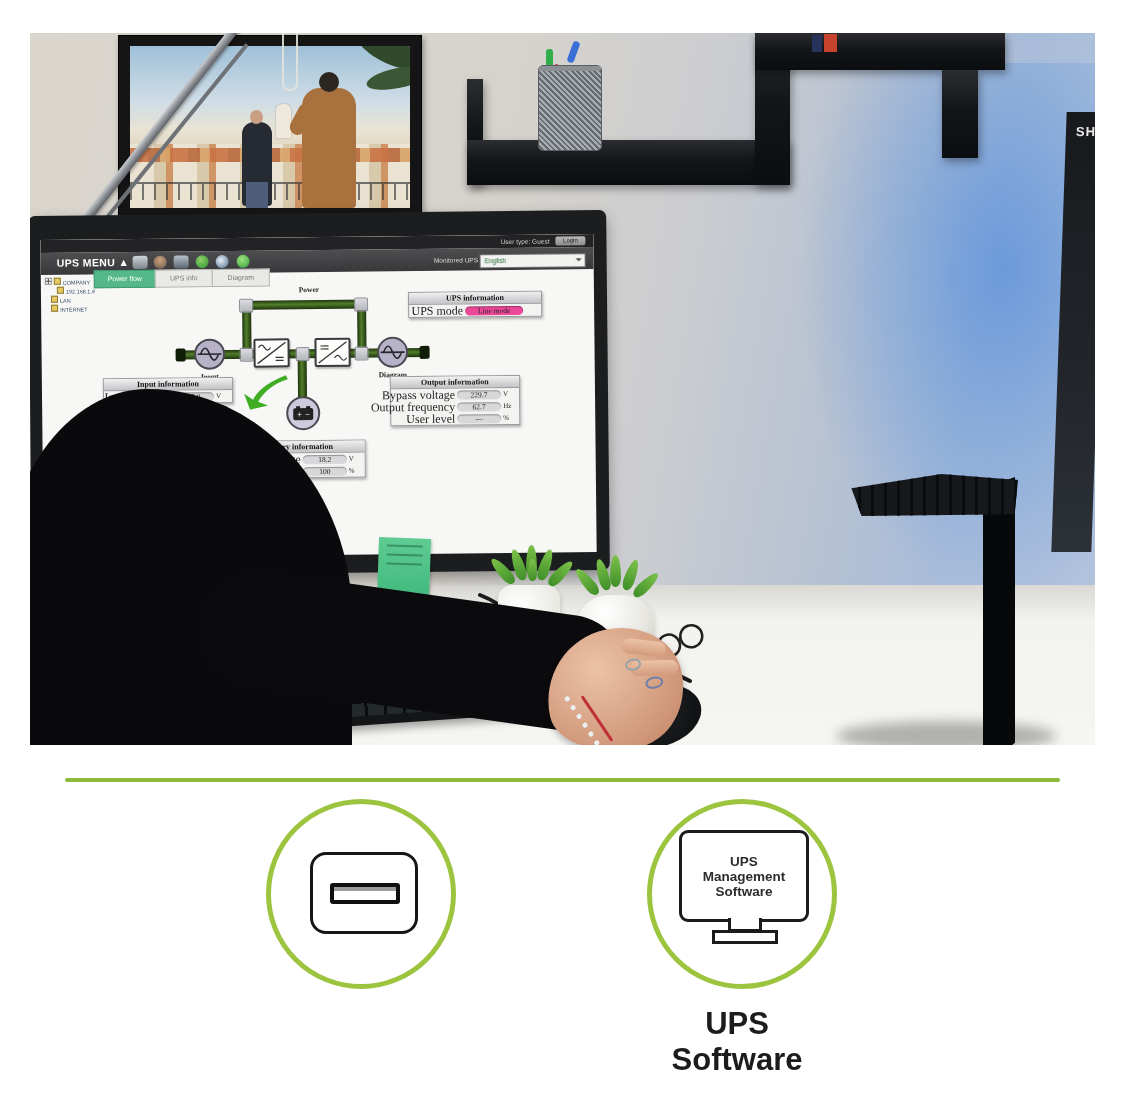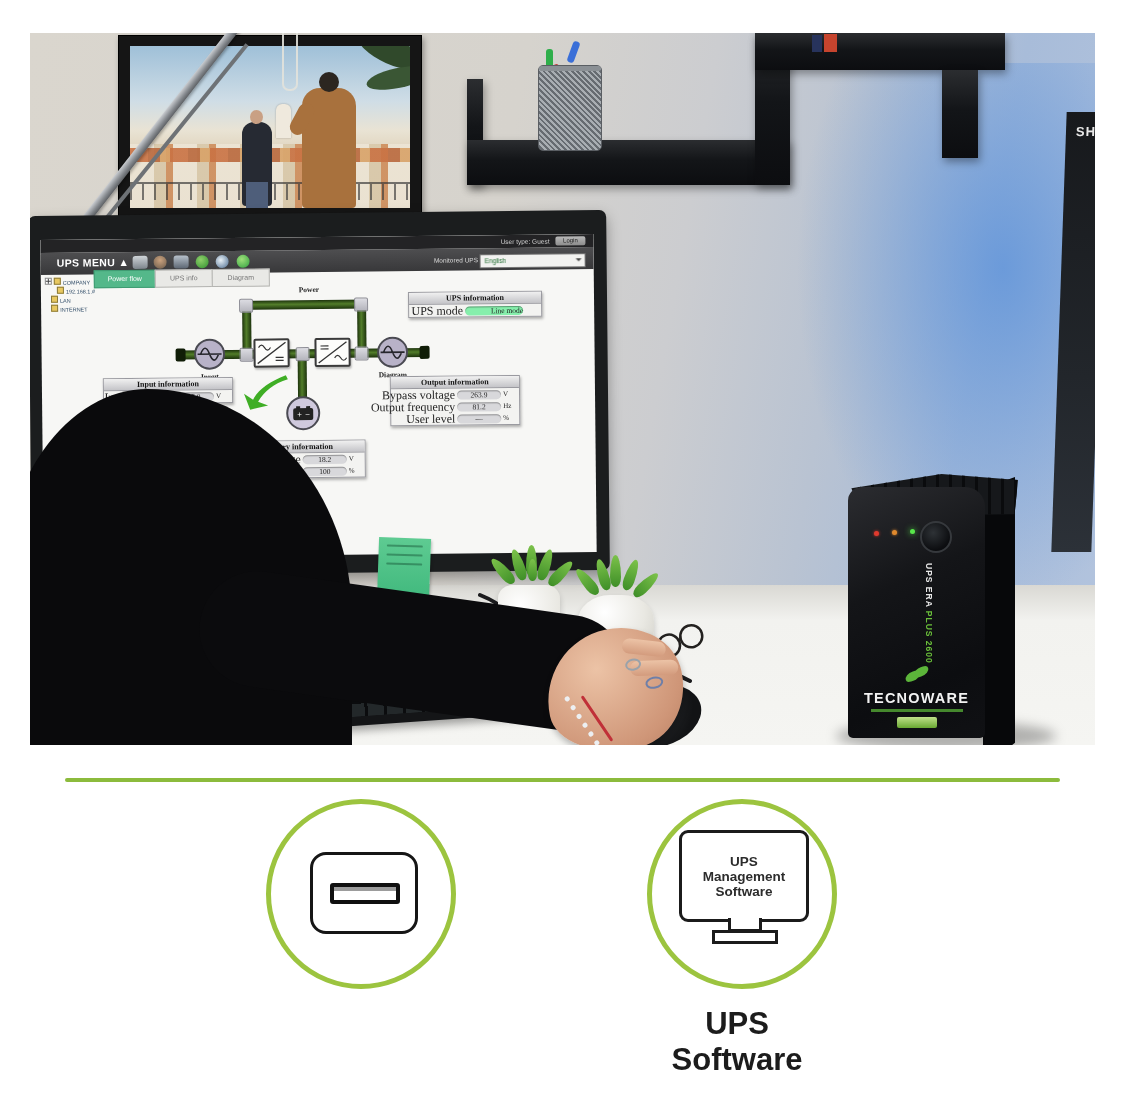--- a/index.html
+++ b/index.html
@@ -83,21 +83,21 @@
   .joint{position:absolute;width:12px;height:12px;background:linear-gradient(#dcdce2,#b4b4bc);border:1px solid #8b8b94;border-radius:2px;}
   .cap{position:absolute;width:10px;height:13px;background:#101d07;border-radius:2px;}
   .lbl{position:absolute;font-family:"Liberation Serif",serif;font-weight:bold;font-size:7.5px;color:#222;text-align:center;}
   .cnode{position:absolute;width:32px;height:32px;}
   .cbox{position:absolute;width:32px;height:25px;background:#fdfdfb;border:2px solid #3a3a3a;border-radius:2px;box-shadow:1px 2px 2px rgba(0,0,0,.25);}
   .ib{position:absolute;background:#f3f3f1;border:1px solid #9a9aa0;box-shadow:1px 2px 3px rgba(0,0,0,.3);font-family:"Liberation Serif",serif;}
   .ib-h{height:11px;background:linear-gradient(#f0f0f0,#c4c4c8);border-bottom:1px solid #9a9aa0;font-size:8px;font-weight:bold;text-align:center;line-height:11px;color:#161616;}
   .ib-row{display:flex;align-items:center;justify-content:flex-end;height:12px;padding-right:3px;}
   .ib-l{font-size:12px;color:#222;margin-right:2px;white-space:nowrap;}
   .ib-f{width:44px;height:9px;background:#d8d8db;border-radius:6px;box-shadow:inset 0 1px 1px rgba(0,0,0,.35);font-size:7.5px;line-height:9px;text-align:center;color:#222;flex:none;}
-  .ib-f.wide{width:58px;background:#86efac;text-align:right;}
+  .ib-f.wide{width:58px;background:#ec4899;}
   .ib-u{width:13px;font-size:7px;color:#222;margin-left:2px;flex:none;}
 
   
   .note-screen{left:348px;top:505px;width:52px;height:64px;background:linear-gradient(#5ecb92,#3fb87c);transform:rotate(2deg);box-shadow:1px 2px 3px rgba(0,0,0,.25);}
   .note-screen i{display:block;height:2px;background:rgba(20,80,50,.45);margin:7px 8px 0 8px;border-radius:2px;}
   .ypad{left:222px;top:597px;width:82px;height:26px;background:linear-gradient(#ece23c,#d8cd2e);transform:rotate(-3deg);box-shadow:0 2px 3px rgba(0,0,0,.25);}
   .disp{left:266px;top:579px;width:46px;height:44px;border-radius:50%;background:radial-gradient(circle at 35% 35%,#e3e6e9,#9aa0a5 55%,#5f6468);box-shadow:0 3px 4px rgba(0,0,0,.3);}
   .disp-base{left:258px;top:614px;width:74px;height:13px;background:#4a2f28;border-radius:3px;}
   .gnote{left:310px;top:585px;width:74px;height:34px;background:linear-gradient(100deg,#2fbd75,#57d395);transform:rotate(-9deg);
          clip-path:polygon(0 38%,58% 0,100% 30%,72% 100%,6% 92%);box-shadow:0 2px 3px rgba(0,0,0,.25);}
@@ -304,26 +304,26 @@
             <span class="ib-l">Input voltage</span>
             <span class="ib-f">227.9</span>
             <span class="ib-u">V</span>
           </div>
         </div>
 
         <div class="ib" style="left:348px;top:140px;width:128px;">
           <div class="ib-h">Output information</div>
           <div class="ib-row">
             <span class="ib-l">Bypass voltage</span>
-            <span class="ib-f">263.9</span>
+            <span class="ib-f">229.7</span>
             <span class="ib-u">V</span>
           </div>
           <div class="ib-row">
             <span class="ib-l">Output frequency</span>
-            <span class="ib-f">81.2</span>
+            <span class="ib-f">62.7</span>
             <span class="ib-u">Hz</span>
           </div>
           <div class="ib-row">
             <span class="ib-l">User level</span>
             <span class="ib-f">—</span>
             <span class="ib-u">%</span>
           </div>
         </div>
 
         <div class="ib" style="left:189px;top:203px;width:132px;">
@@ -372,38 +372,20 @@
       <div class="leaf" style="left:12px;top:7px;transform:rotate(-40deg);"></div>
       <div class="leaf" style="left:22px;top:3px;transform:rotate(-16deg);"></div>
       <div class="leaf" style="left:40px;top:3px;transform:rotate(20deg);"></div>
       <div class="leaf" style="left:49px;top:9px;transform:rotate(46deg);"></div>
     </div>
     <div class="a pot" style="left:548px;top:562px;width:76px;height:62px;border-radius:42%;"></div>
 
     <div class="a ups-shadow"></div>
     <div class="a ups-side"></div>
     <div class="a ups-top"></div>
-    <div class="a ups-front">
-      <span class="led" style="left:26px;top:44px;background:#e03a2e;box-shadow:0 0 3px #e03a2e;"></span>
-      <span class="led" style="left:44px;top:43px;background:#e08a2e;box-shadow:0 0 3px #e08a2e;"></span>
-      <span class="led" style="left:62px;top:42px;background:#58e84a;box-shadow:0 0 6px #58e84a;"></span>
-      <span class="pwrbtn"></span>
-      <div class="ups-model">
-        <span style="color:#e8e8e8;">UPS ERA </span><span style="color:#6abf3a;">PLUS 2600</span>
-      </div>
-      <div class="ups-brandbox">
-        <span class="tw-logo">
-          <i style="left:0;top:7px;transform:rotate(-18deg);"></i>
-          <i style="right:0;top:2px;transform:rotate(162deg);"></i>
-        </span><br>
-        <span class="tw-brand">TECNOWARE</span>
-        <div class="tw-tag"></div>
-        <div class="tw-sticker"></div>
-      </div>
-    </div>
 
     <div class="a kbd">
         <div class="keys"></div>
       </div>
     <div class="a torso"></div>
     <div class="a arm"></div>
     <div class="a glasses">
       <svg width="62" height="30">
           <circle cx="16" cy="16" r="11" fill="none" stroke="#23211f" stroke-width="2.5"></circle>
           <circle cx="40" cy="14" r="11" fill="none" stroke="#23211f" stroke-width="2.5"></circle>

